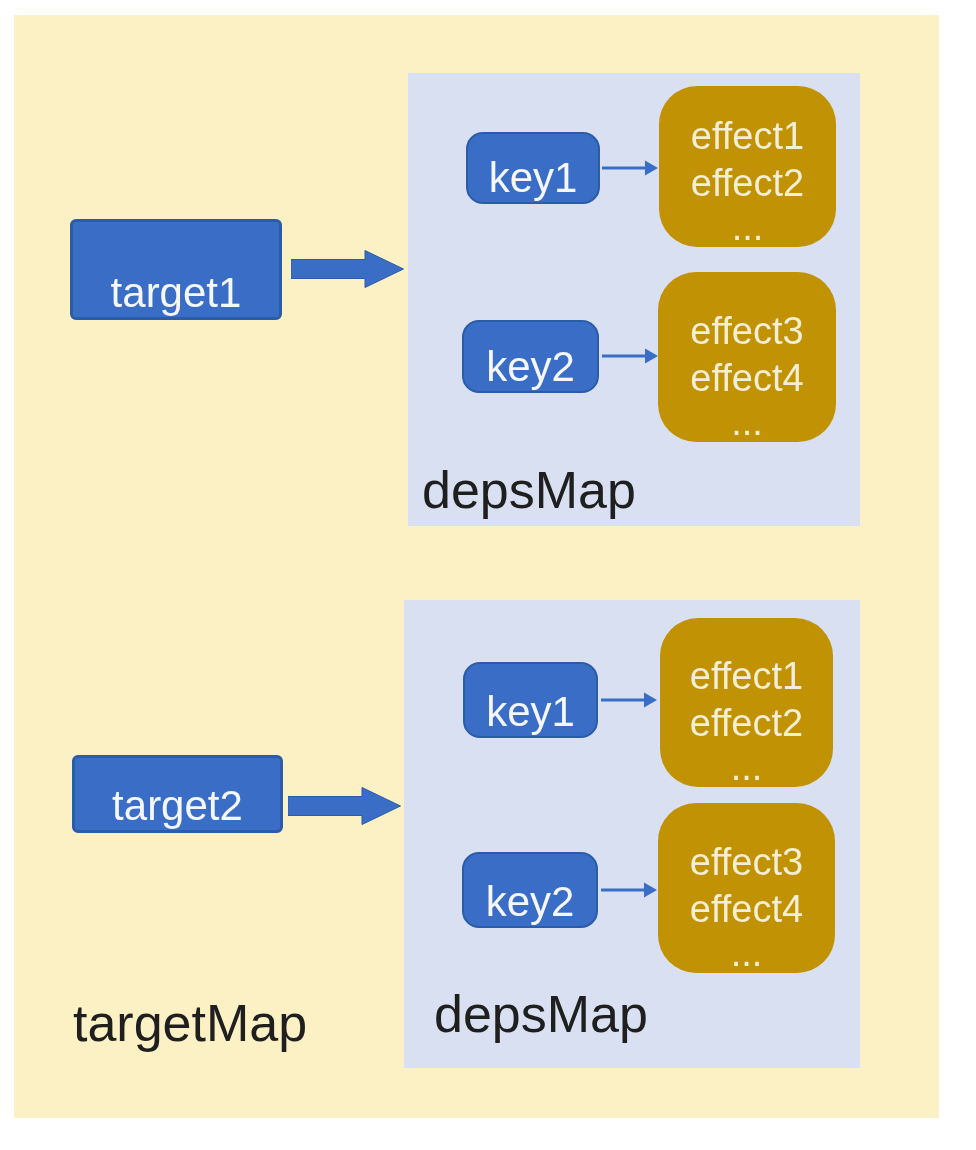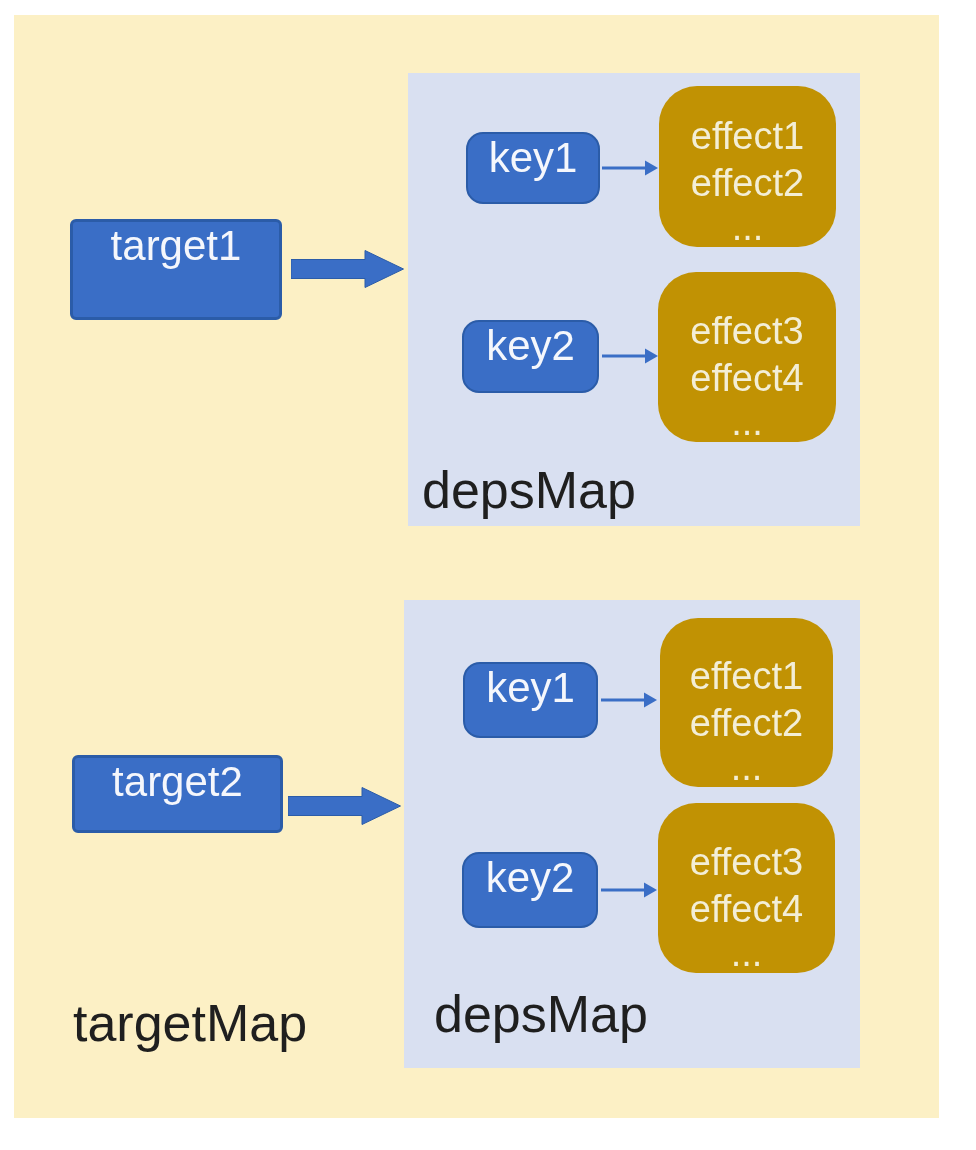--- a/index.html
+++ b/index.html
@@ -16,21 +16,21 @@
     background: var(--canvas-bg, #FCF0C5);
   }
   .panel {
     position: absolute;
     background: var(--panel-bg, #D9E0F1);
   }
   .node {
     position: absolute;
     box-sizing: border-box;
     display: flex;
-    align-items: flex-start;
+    align-items: flex-end;
     justify-content: center;
     background: var(--node-blue, #3A6EC6);
     color: #f5f7fc;
   }
   .node.target {
     border: 3px solid var(--node-border, #2B5CA8);
     border-radius: 6px;
     font-size: 42px;
   }
   .node.key {

